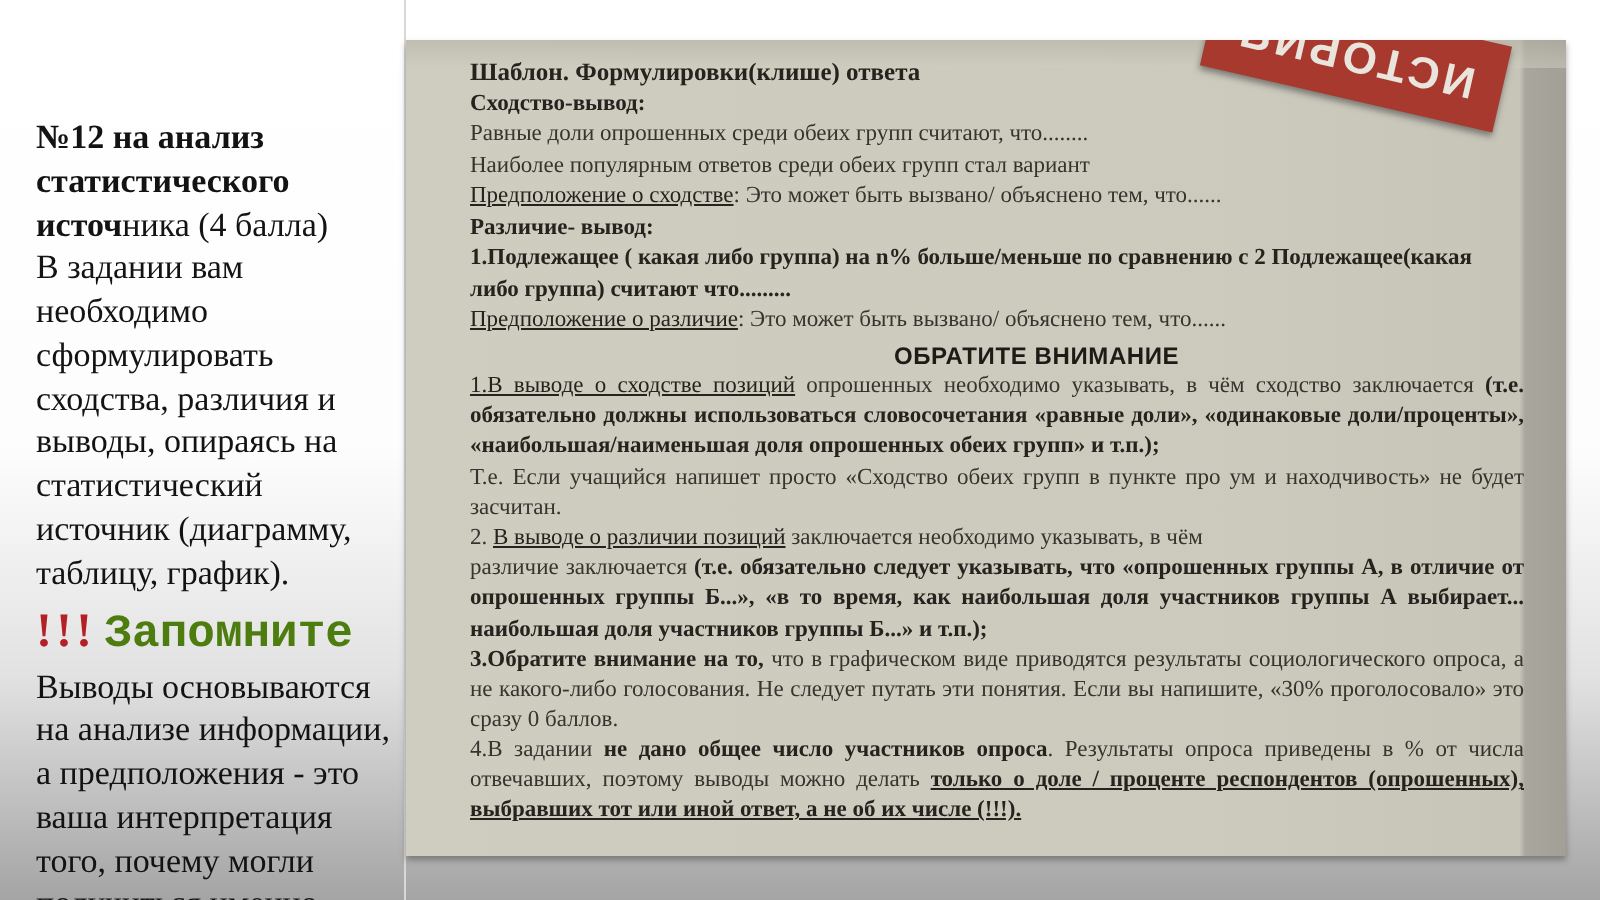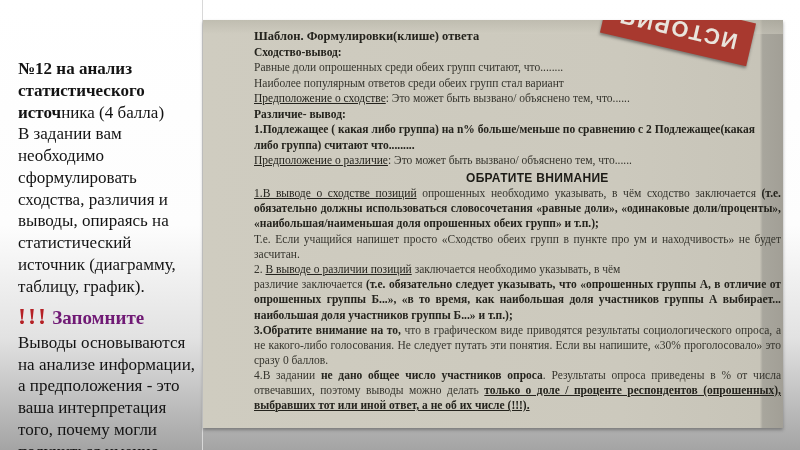--- a/index.html
+++ b/index.html
@@ -12,42 +12,42 @@
   .left-panel{
     position:absolute;left:0;top:0;width:203px;height:450px;
     box-sizing:border-box;padding:58px 2px 0 18px;
     border-right:1px solid #d8d8d8;
   }
   .left-heading{font-size:17px;line-height:1.28;color:#131313;}
   .left-heading b{font-weight:bold;}
   .left-body{font-size:17px;line-height:1.28;color:#131313;margin-top:0;}
   .left-warning{font-size:17px;line-height:1.28;color:#131313;margin-top:4px;}
   .marks{color:#b52025;font-weight:bold;font-size:24px;letter-spacing:2px;}
-  .remember{color:#701a75;font-weight:bold;font-size:19px;}
+  .remember{color:#4d7c0f;font-weight:bold;font-size:23px;font-family:Liberation Mono, monospace;}
   
   .photo{
     position:absolute;left:203px;top:20px;width:580px;height:408px;
     background:linear-gradient(90deg,#cfccc0 0%,#ccc9bd 72%,#c7c4b8 96%,#a8a69d 96.5%,#a29f96 100%);
     box-shadow:0 2px 3px rgba(60,60,60,.45);
     overflow:hidden;
   }
   .photo-top-shade{position:absolute;left:0;top:0;width:100%;height:14px;
     background:linear-gradient(180deg,#b3b1a4,#cfccc0);opacity:.55;}
   .ribbon{
     position:absolute;right:30px;top:-14px;width:150px;height:44px;
     background:#a8392f;transform:rotate(193deg);transform-origin:center;
     display:flex;align-items:center;justify-content:center;
     box-shadow:0 -2px 3px rgba(40,40,40,.5);
   }
   .ribbon span{
     color:#e9e4dc;font-family:"Liberation Sans",sans-serif;font-weight:bold;
     font-size:22px;letter-spacing:2px;
   }
   .doc{
-    position:absolute;left:51px;top:9px;width:527px;
+    position:absolute;left:32px;top:9px;width:527px;
     color:#35342d;font-size:11.5px;line-height:15.4px;
   }
   .doc b{color:#24231d;}
   .tpl{line-height:15.5px;}
   .tpl-title{font-weight:bold;font-size:12.5px;color:#24231d;}
   .tpl-head{font-weight:bold;color:#24231d;}
   .u{text-decoration:underline;}
   .lbl{font-weight:normal;text-decoration:underline;color:#24231d;}
   .attention{
     font-family:"Liberation Sans",sans-serif;font-weight:bold;color:#1c1b16;

